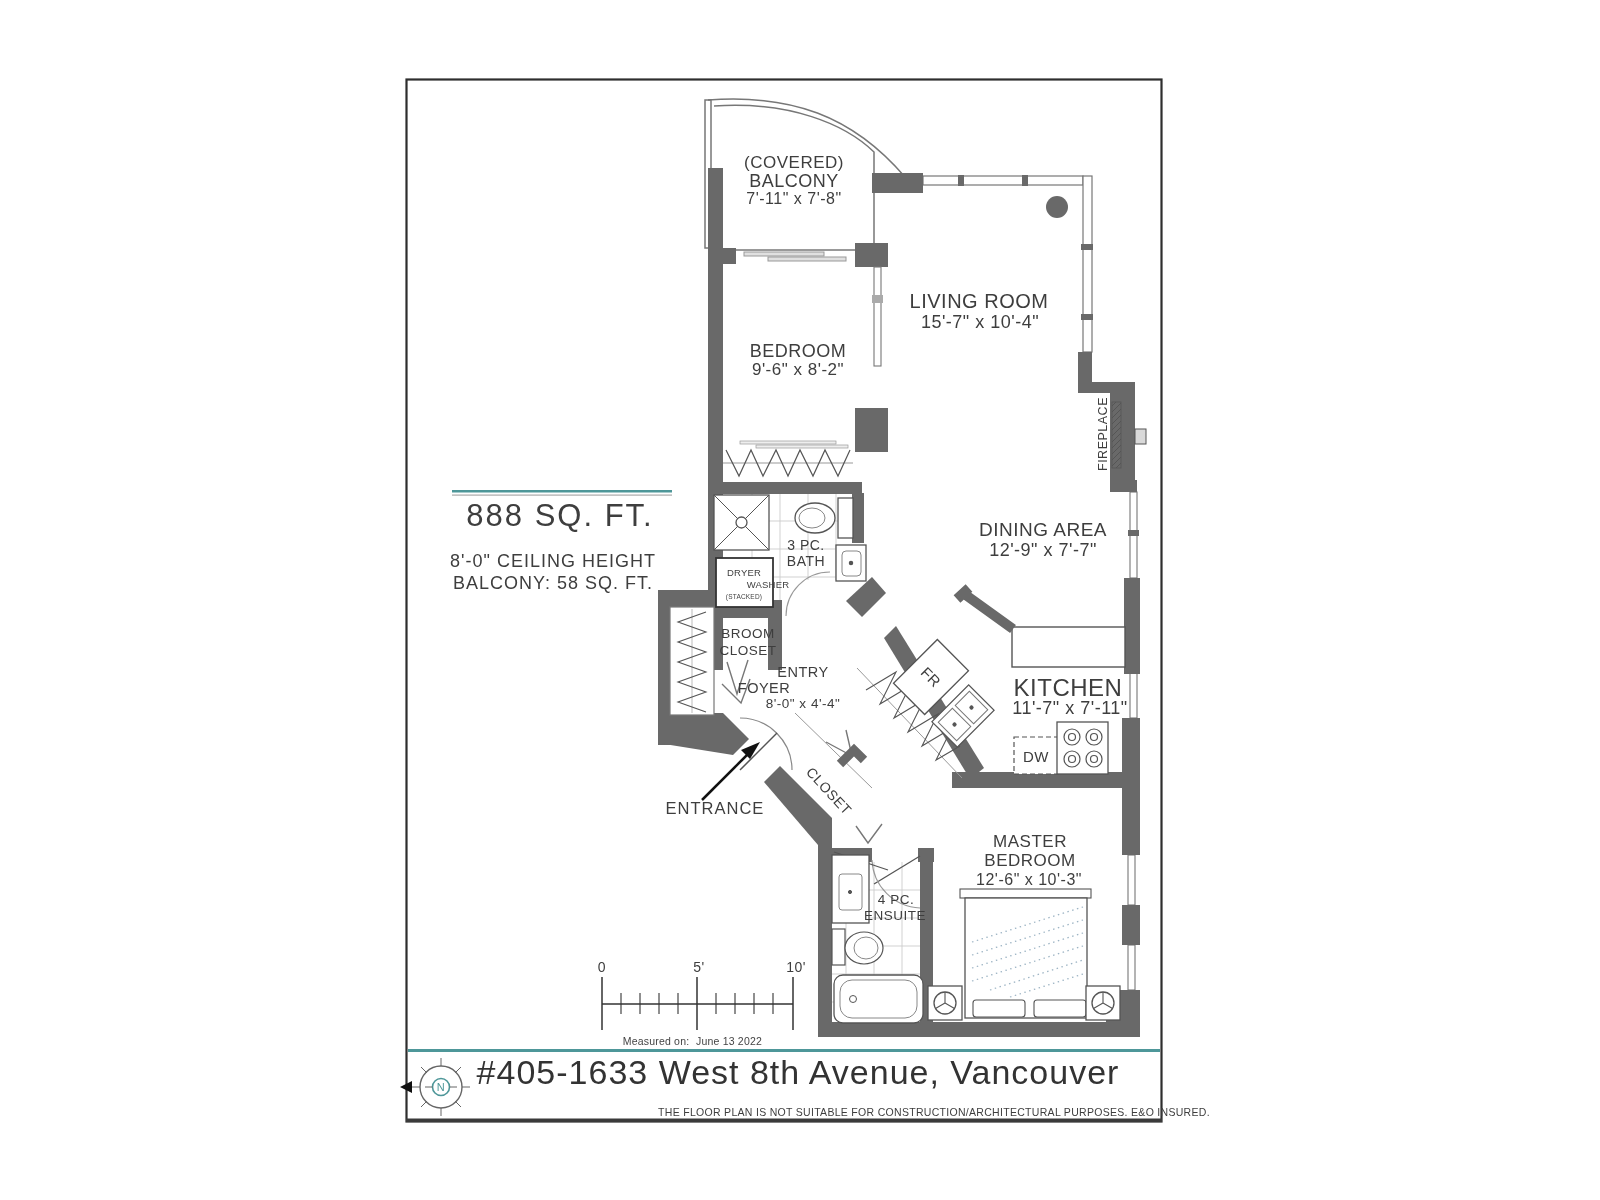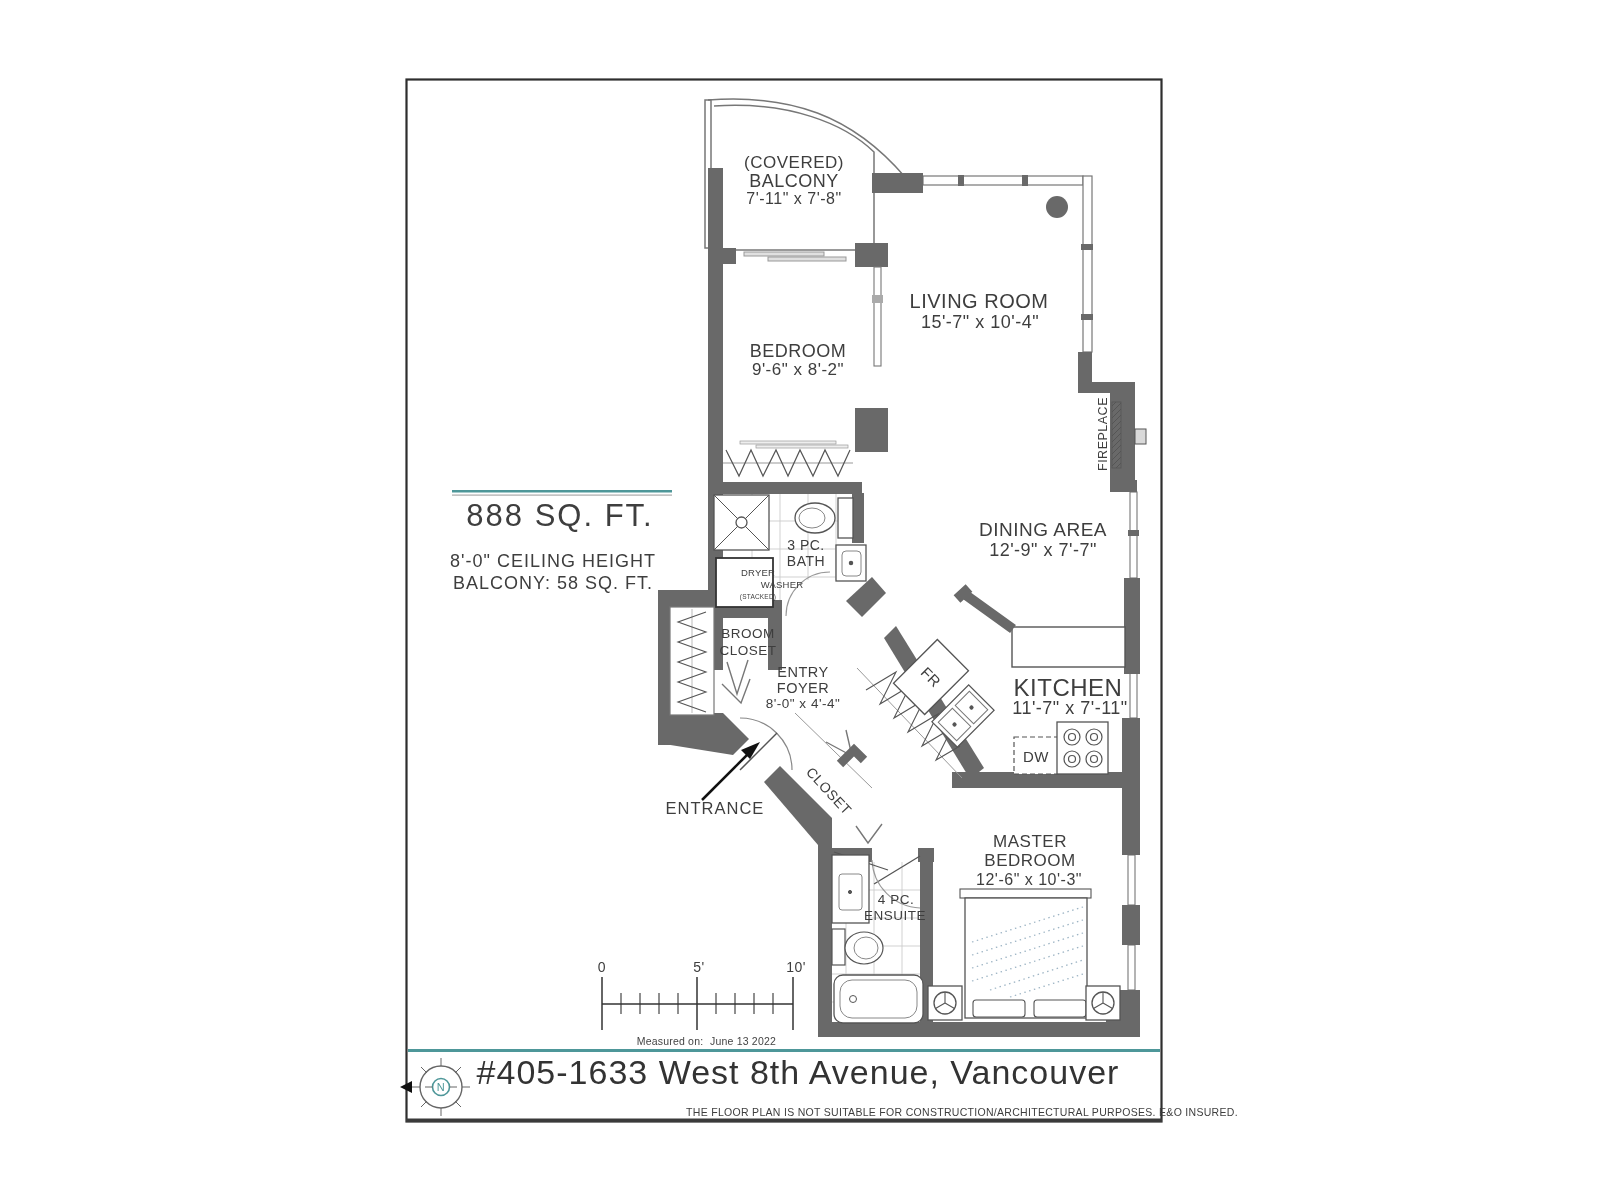--- a/index.html
+++ b/index.html
@@ -10,21 +10,21 @@
        font-family:"Liberation Sans",sans-serif;letter-spacing:.5px;text-align:center;}
   .rot45{transform:translate(-50%,-50%) rotate(47deg);}
   .rotm45{transform:translate(-50%,-50%) rotate(45deg);}
   .rot90{transform:translate(-50%,-50%) rotate(-90deg);}
   .teal{color:#4e9799;}
   .tb-title{font-size:31px;letter-spacing:3px;}
   .tb-area{font-size:31px;letter-spacing:2px;}
   .tb-sub{font-size:18px;letter-spacing:1px;}
   .addr{font-size:34px;letter-spacing:1px;color:#333;}
   .disc{font-size:10.5px;letter-spacing:.3px;color:#3e3e3e;}
-  .tiny{letter-spacing:.2px;margin-left:14px;}
+  .tiny{letter-spacing:.2px;}
 </style>
 </head>
 <body>
 
 <div class="page">
 
 <svg width="1600" height="1200" viewBox="0 0 1600 1200">
   <defs>
     <pattern id="hatch" width="6" height="6" patternUnits="userSpaceOnUse">
       <path d="M0,6 L6,0" stroke="#555" stroke-width="1"></path>
@@ -281,21 +281,21 @@
 <div class="lbl" style="left:1043px;top:550px;font-size:18px;">12'-9" x 7'-7"</div>
 
 <div class="lbl" style="left:1068px;top:688px;font-size:24px;">KITCHEN</div>
 <div class="lbl" style="left:1070px;top:708px;font-size:18px;">11'-7" x 7'-11"</div>
 
 <div class="lbl" style="left:1030px;top:842px;font-size:17px;">MASTER</div>
 <div class="lbl" style="left:1030px;top:861px;font-size:17px;">BEDROOM</div>
 <div class="lbl" style="left:1029px;top:880px;font-size:16px;">12'-6" x 10'-3"</div>
 
 <div class="lbl" style="left:803px;top:672px;font-size:14.5px;">ENTRY</div>
-<div class="lbl" style="left:803px;top:688px;font-size:14.5px;">FOYER</div>
+<div class="lbl" style="left:764px;top:688px;font-size:14.5px;">FOYER</div>
 <div class="lbl" style="left:803px;top:703px;font-size:13.5px;">8'-0" x 4'-4"</div>
 
 <div class="lbl" style="left:748px;top:633px;font-size:13.5px;">BROOM</div>
 <div class="lbl" style="left:748px;top:650px;font-size:13.5px;">CLOSET</div>
 
 <div class="lbl" style="left:806px;top:545px;font-size:14px;">3 PC.</div>
 <div class="lbl" style="left:806px;top:561px;font-size:14px;">BATH</div>
 
 <div class="lbl" style="left:896px;top:899px;font-size:13.5px;">4 PC.</div>
 <div class="lbl" style="left:895px;top:915px;font-size:13.5px;">ENSUITE</div>
@@ -311,16 +311,16 @@
 <div class="lbl tiny" style="left:768px;top:584px;font-size:9.5px;">WASHER</div>
 <div class="lbl tiny" style="left:744px;top:596px;font-size:6.5px;">(STACKED)</div>
 
 <div class="lbl" style="left:602px;top:967px;font-size:14px;">0</div>
 <div class="lbl" style="left:699px;top:967px;font-size:14px;">5'</div>
 <div class="lbl" style="left:796px;top:967px;font-size:14px;">10'</div>
 <div class="lbl tiny" style="left:656px;top:1041px;font-size:10.5px;color:#444;">Measured on:</div>
 <div class="lbl tiny" style="left:729px;top:1041px;font-size:10.5px;color:#444;">June 13  2022</div>
 
 <div class="lbl addr" style="left:798px;top:1072px;">#405-1633 West 8th Avenue, Vancouver</div>
-<div class="lbl disc" style="left:934px;top:1112px;margin-left:28px;">THE  FLOOR PLAN  IS NOT SUITABLE FOR CONSTRUCTION/ARCHITECTURAL PURPOSES.    E&amp;O INSURED.</div>
+<div class="lbl disc" style="left:934px;top:1112px;">THE  FLOOR PLAN  IS NOT SUITABLE FOR CONSTRUCTION/ARCHITECTURAL PURPOSES.    E&amp;O INSURED.</div>
 <div class="lbl teal" style="left:441px;top:1087px;font-size:11px;">N</div>
 
 </div>
 
 </body></html>

